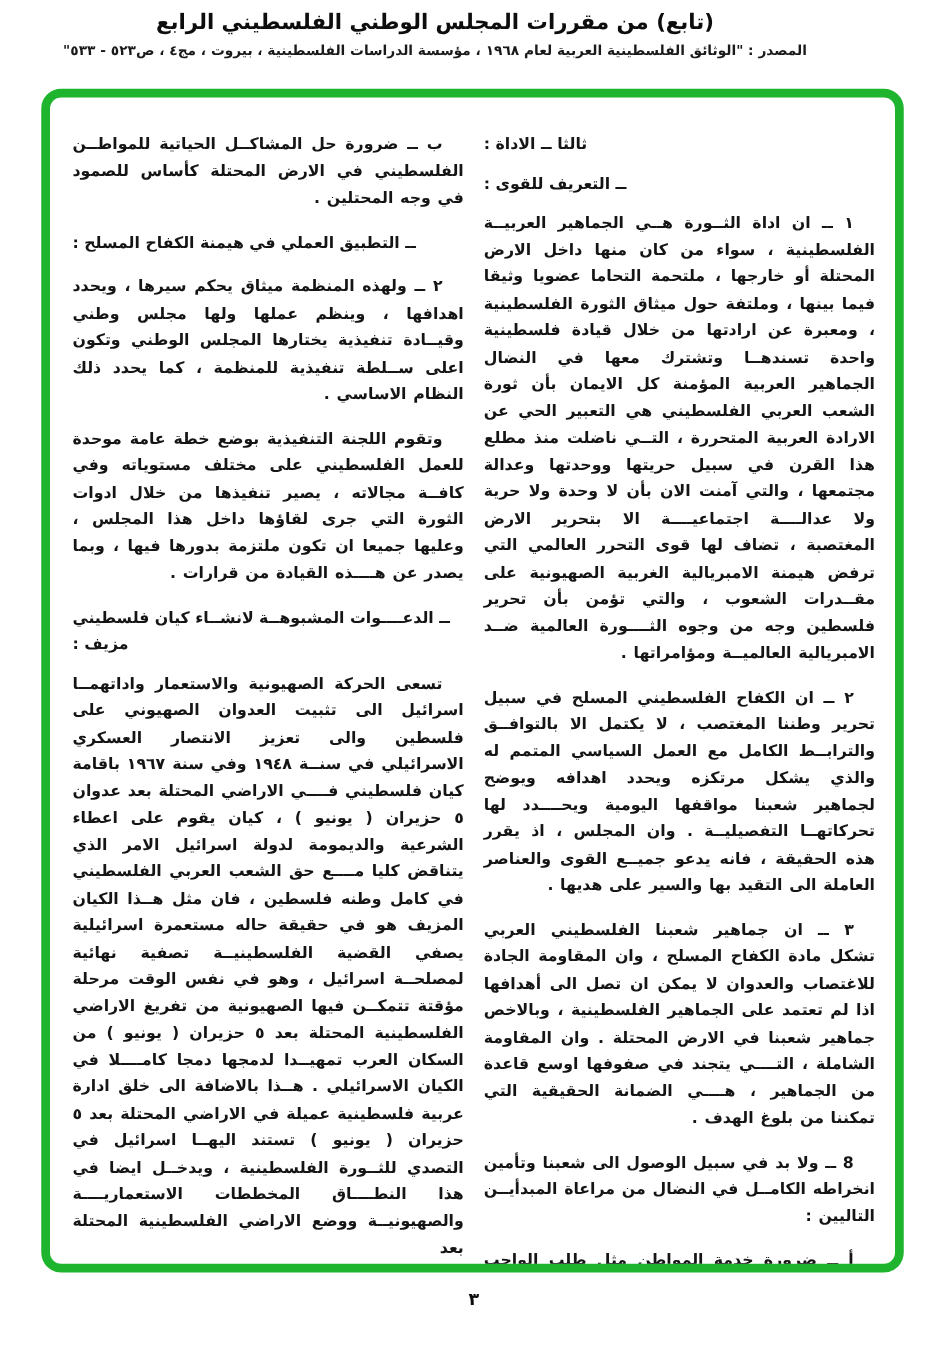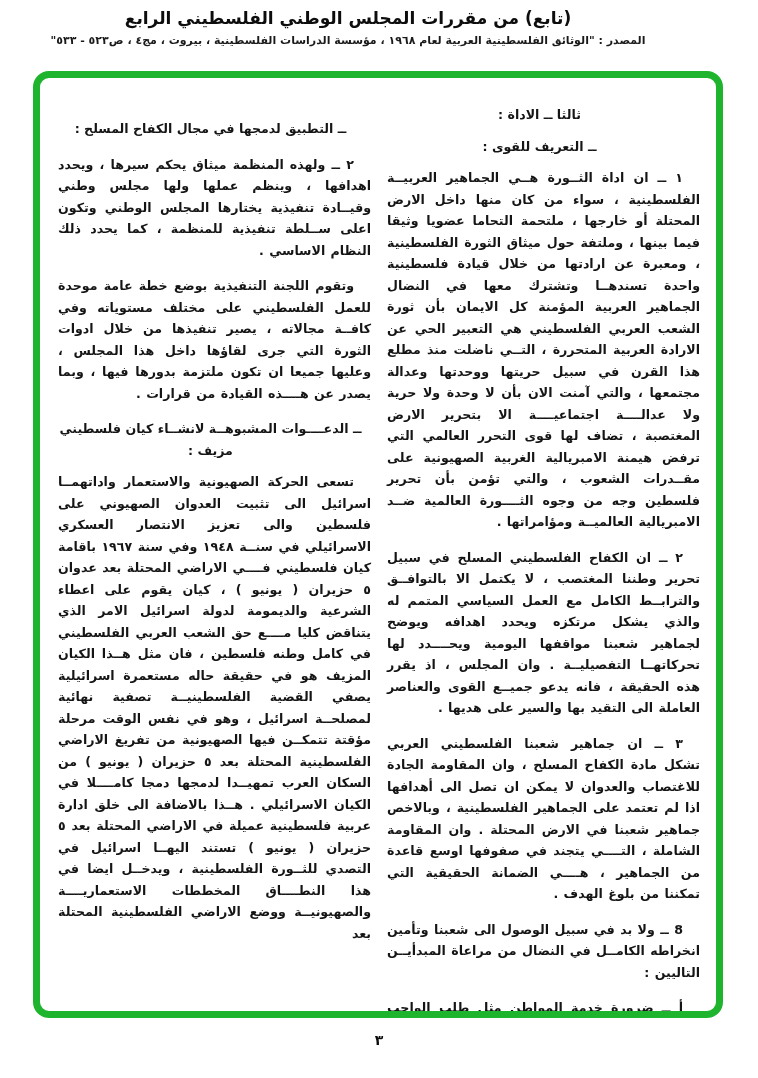--- a/index.html
+++ b/index.html
@@ -37,21 +37,21 @@
     font-size:12.6px;font-weight:bold;line-height:21.5px;
     color:#151515;
   }
   .para{
     text-align:justify;text-justify:inter-word;
     text-indent:17px;
     margin:0 0 9px 0;
     word-spacing:1px;
   }
   .head{
-    text-align:center;
+    text-align:left;
     padding-right:8px;
     margin:6px 0 10px 0;
   }
   .head.first{margin-top:0;}
   .gap-top{margin-top:14px;}
   .pagenum{
     position:absolute;left:0;top:1032px;width:758px;
     text-align:center;font-size:14px;font-weight:bold;color:#0d0d0d;
   }
 </style>
@@ -70,21 +70,22 @@
       <div class="head first">ثالثا ــ الاداة :</div>
       <div class="head">ــ التعريف للقوى :</div>
       <div class="para">١ ــ ان اداة الثــورة هــي الجماهير العربيــة الفلسطينية ، سواء من كان منها داخل الارض المحتلة أو خارجها ، ملتحمة التحاما عضويا وثيقا فيما بينها ، وملتفة حول ميثاق الثورة الفلسطينية ، ومعبرة عن ارادتها من خلال قيادة فلسطينية واحدة تسندهــا وتشترك معها في النضال الجماهير العربية المؤمنة كل الايمان بأن ثورة الشعب العربي الفلسطيني هي التعبير الحي عن الارادة العربية المتحررة ، التــي ناضلت منذ مطلع هذا القرن في سبيل حريتها ووحدتها وعدالة مجتمعها ، والتي آمنت الان بأن لا وحدة ولا حرية ولا عدالــــة اجتماعيــــة الا بتحرير الارض المغتصبة ، تضاف لها قوى التحرر العالمي التي ترفض هيمنة الامبريالية الغربية الصهيونية على مقــدرات الشعوب ، والتي تؤمن بأن تحرير فلسطين وجه من وجوه الثــــورة العالمية ضــد الامبريالية العالميــة ومؤامراتها .</div>
       <div class="para gap-top">٢ ــ ان الكفاح الفلسطيني المسلح في سبيل تحرير وطننا المغتصب ، لا يكتمل الا بالتوافــق والترابــط الكامل مع العمل السياسي المتمم له والذي يشكل مرتكزه ويحدد اهدافه ويوضح لجماهير شعبنا مواقفها اليومية ويحــــدد لها تحركاتهــا التفصيليــة . وان المجلس ، اذ يقرر هذه الحقيقة ، فانه يدعو جميــع القوى والعناصر العاملة الى التقيد بها والسير على هديها .</div>
       <div class="para gap-top">٣ ــ ان جماهير شعبنا الفلسطيني العربي تشكل مادة الكفاح المسلح ، وان المقاومة الجادة للاغتصاب والعدوان لا يمكن ان تصل الى أهدافها اذا لم تعتمد على الجماهير الفلسطينية ، وبالاخص جماهير شعبنا في الارض المحتلة . وان المقاومة الشاملة ، التــــي يتجند في صفوفها اوسع قاعدة من الجماهير ، هــــي الضمانة الحقيقية التي تمكننا من بلوغ الهدف .</div>
       <div class="para gap-top">8 ــ ولا بد في سبيل الوصول الى شعبنا وتأمين انخراطه الكامــل في النضال من مراعاة المبدأيــن التاليين :</div>
       <div class="para gap-top">أ ــ ضرورة خدمة المواطن مثل طلب الواجب منه .</div>
     </div>
 
     <div class="col">
-      <div class="head gap-top">ــ التطبيق لدمجها في مجال الكفاح المسلح :</div>
+      <div class="para">ب ــ ضرورة حل المشاكــل الحياتية للمواطــن الفلسطيني في الارض المحتلة كأساس للصمود في وجه المحتلين .</div>
+      <div class="head gap-top">ــ التطبيق العملي في هيمنة الكفاح المسلح :</div>
       <div class="para gap-top">٢ ــ ولهذه المنظمة ميثاق يحكم سيرها ، ويحدد اهدافها ، وينظم عملها ولها مجلس وطني وقيــادة تنفيذية يختارها المجلس الوطني وتكون اعلى ســلطة تنفيذية للمنظمة ، كما يحدد ذلك النظام الاساسي .</div>
       <div class="para gap-top">وتقوم اللجنة التنفيذية بوضع خطة عامة موحدة للعمل الفلسطيني على مختلف مستوياته وفي كافــة مجالاته ، يصير تنفيذها من خلال ادوات الثورة التي جرى لقاؤها داخل هذا المجلس ، وعليها جميعا ان تكون ملتزمة بدورها فيها ، وبما يصدر عن هــــذه القيادة من قرارات .</div>
       <div class="head gap-top">ــ الدعــــوات المشبوهــة لانشــاء كيان فلسطيني مزيف :</div>
       <div class="para">تسعى الحركة الصهيونية والاستعمار واداتهمــا اسرائيل الى تثبيت العدوان الصهيوني على فلسطين والى تعزيز الانتصار العسكري الاسرائيلي في سنــة ١٩٤٨ وفي سنة ١٩٦٧ باقامة كيان فلسطيني فــــي الاراضي المحتلة بعد عدوان ٥ حزيران ( يونيو ) ، كيان يقوم على اعطاء الشرعية والديمومة لدولة اسرائيل الامر الذي يتناقض كليا مــــع حق الشعب العربي الفلسطيني في كامل وطنه فلسطين ، فان مثل هــذا الكيان المزيف هو في حقيقة حاله مستعمرة اسرائيلية يصفي القضية الفلسطينيــة تصفية نهائية لمصلحــة اسرائيل ، وهو في نفس الوقت مرحلة مؤقتة تتمكــن فيها الصهيونية من تفريغ الاراضي الفلسطينية المحتلة بعد ٥ حزيران ( يونيو ) من السكان العرب تمهيــدا لدمجها دمجا كامــــلا في الكيان الاسرائيلي . هــذا بالاضافة الى خلق ادارة عربية فلسطينية عميلة في الاراضي المحتلة بعد ٥ حزيران ( يونيو ) تستند اليهــا اسرائيل في التصدي للثــورة الفلسطينية ، ويدخــل ايضا في هذا النطــــاق المخططات الاستعماريــــة والصهيونيــة ووضع الاراضي الفلسطينية المحتلة بعد</div>
     </div>
 
   </div>
 </div>
 
 <div class="pagenum">٣</div>

